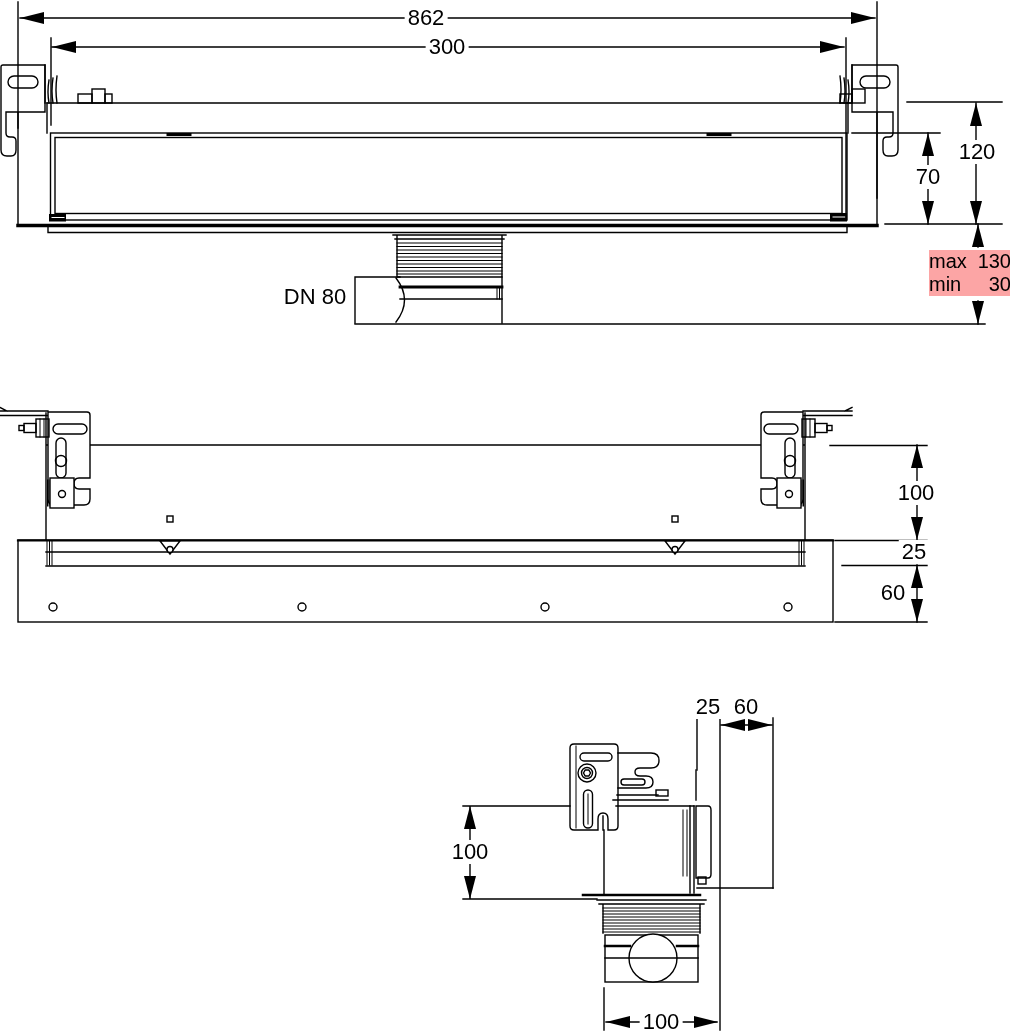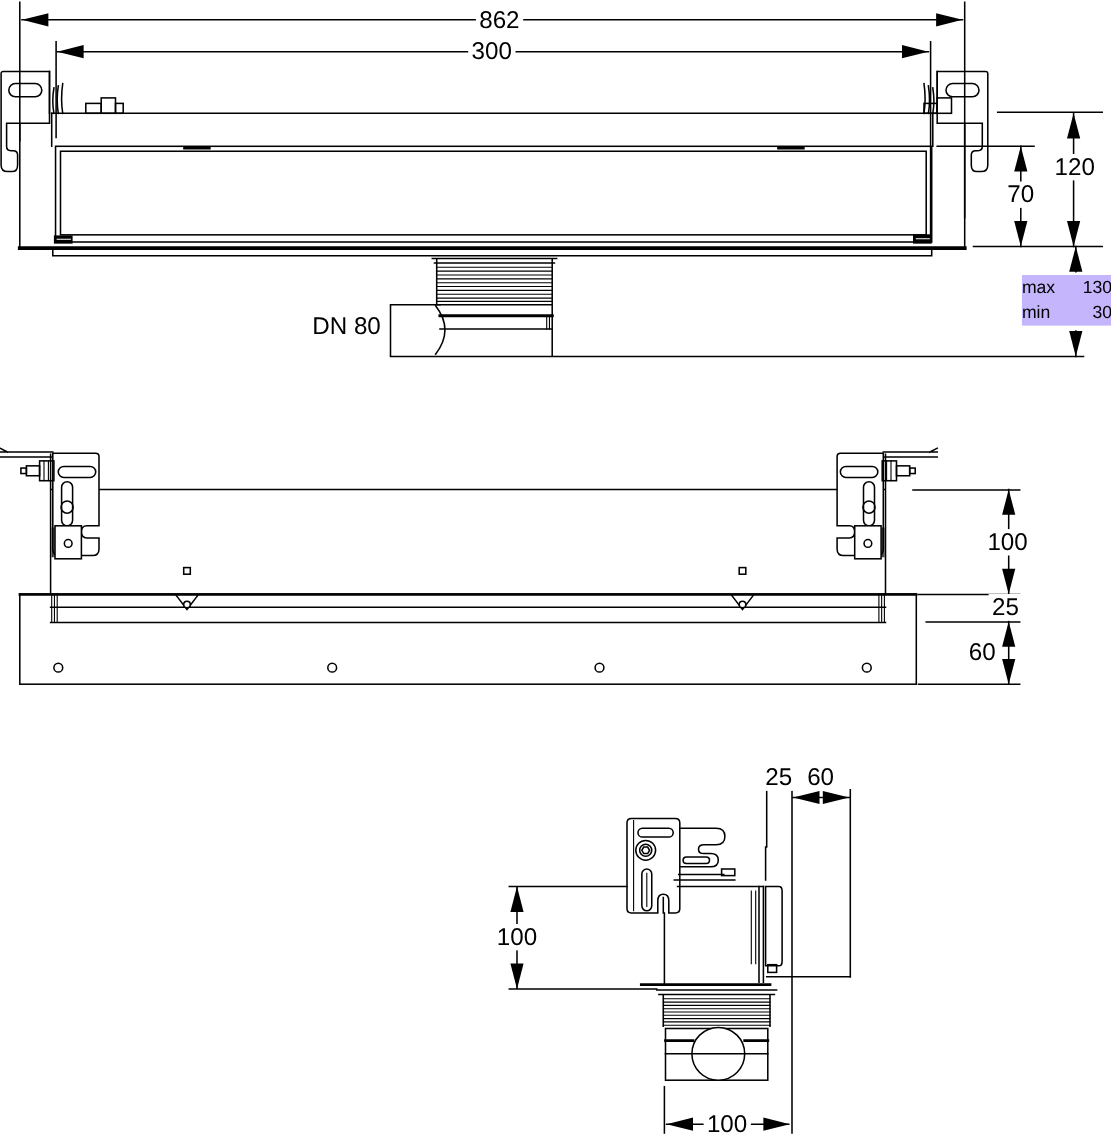--- a/index.html
+++ b/index.html
@@ -8,21 +8,21 @@
   .dim{
     position:absolute;
     transform:translate(-50%,-50%);
     font-family:"Liberation Sans",sans-serif;
     font-size:22px;line-height:1;color:#000;
     background:#fff;padding:1px 3px;white-space:nowrap;
   }
   .minmax{
     position:absolute;left:929px;top:250px;width:82px;
     font-family:"Liberation Sans",sans-serif;
-    font-size:16px;line-height:23px;color:#000;background:#c4b5fd;
+    font-size:20px;line-height:23px;color:#000;background:#fca5a5;
   }
   .minmax .row{display:flex;justify-content:space-between;}
 </style>
 </head>
 <body>
 
 <div class="canvas">
 
 <svg width="1010" height="1033" viewBox="0 0 1010 1033">
   <g stroke="#000" fill="none" stroke-width="1.4" stroke-linecap="square">
@@ -181,21 +181,21 @@
             <polygon points="772,725 748,719 748,731"></polygon>
         <polygon points="470,806 464,829 476,829"></polygon>
             <polygon points="470,899 464,876 476,876"></polygon>
         <polygon points="606,1022 630,1016 630,1028"></polygon>
             <polygon points="718,1022 694,1016 694,1028"></polygon>
       </g>
     </g>
   </g>
 </svg>
 
-<div class="dim" style="left:454px;top:18px;">862</div>
+<div class="dim" style="left:426px;top:18px;">862</div>
 <div class="dim" style="left:447px;top:47px;">300</div>
 <div class="dim" style="left:928px;top:177px;">70</div>
 <div class="dim" style="left:977px;top:152px;">120</div>
 
 <div class="minmax">
   <div class="row">
     <span>max</span>
     <span>130</span>
   </div>
   <div class="row">

